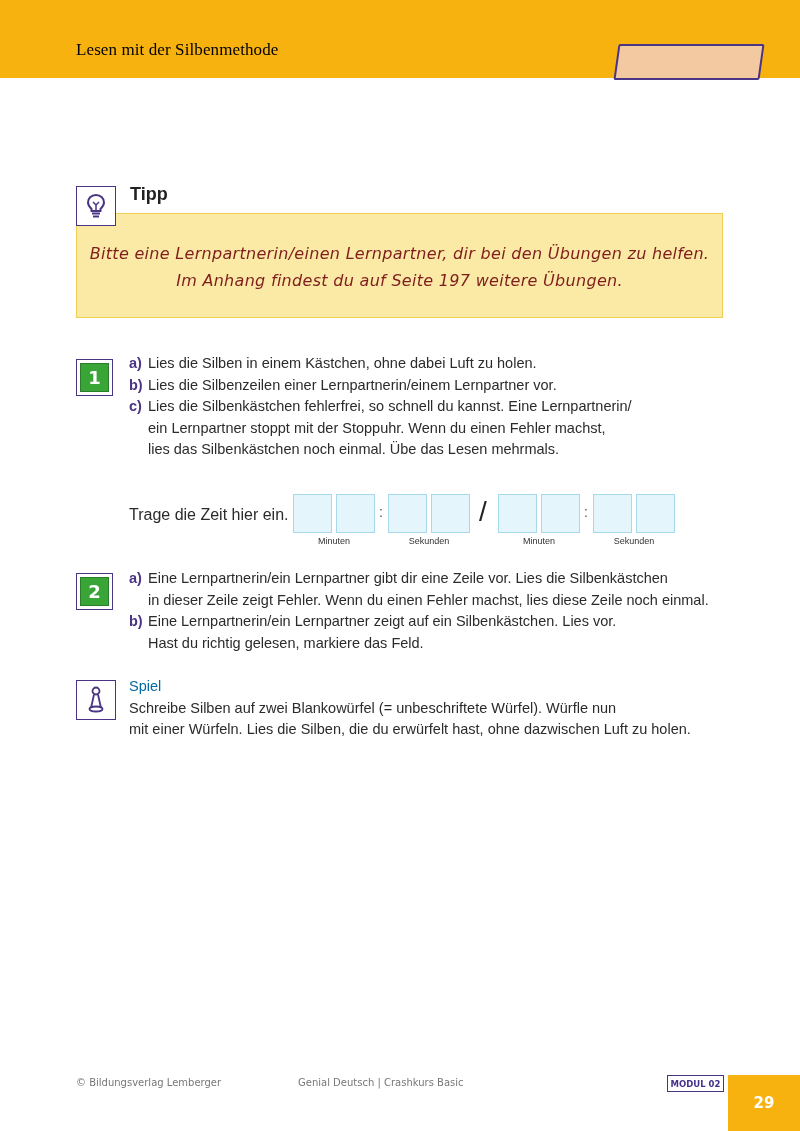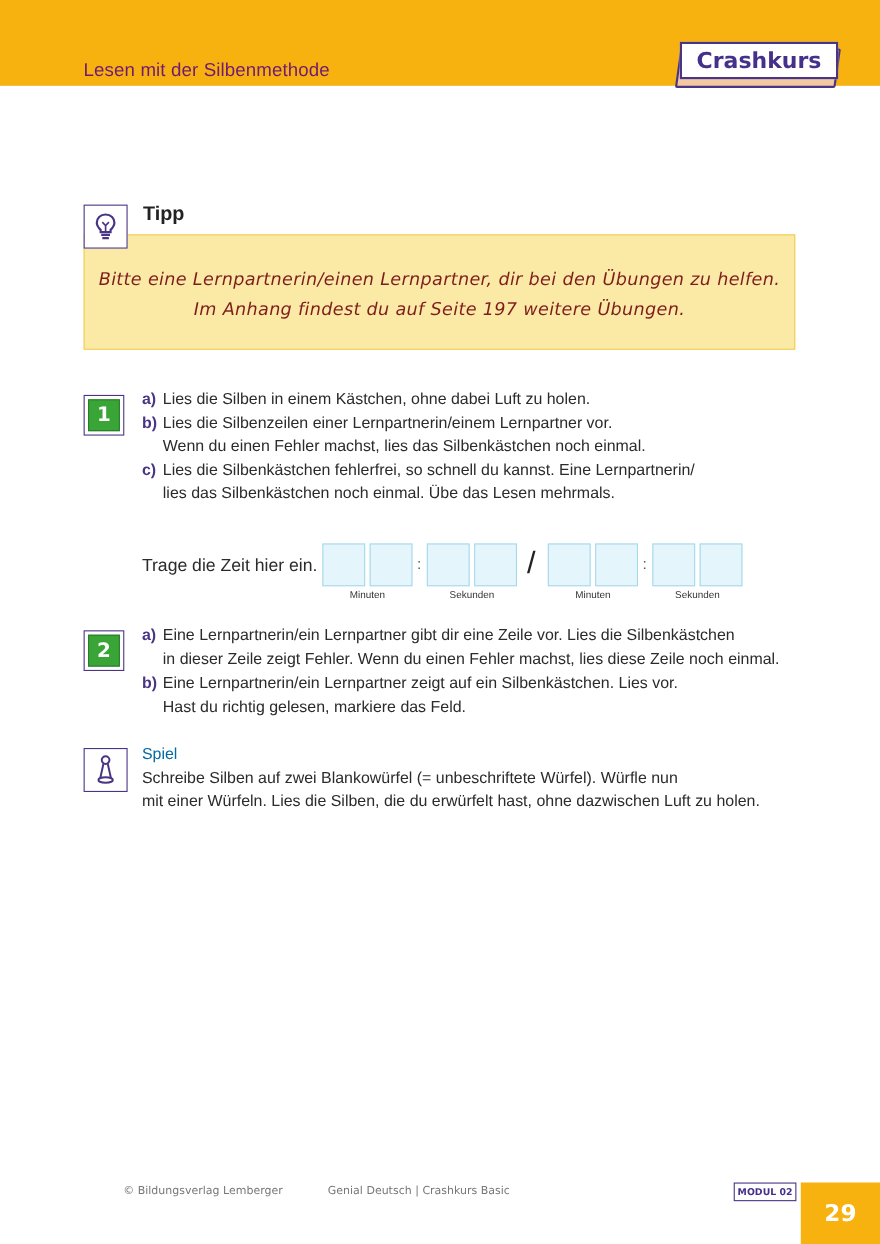--- a/index.html
+++ b/index.html
@@ -4,22 +4,22 @@
   <style>
     * { box-sizing: border-box; margin: 0; padding: 0; }
     html, body { width: 800px; height: 1131px; background: #ffffff; overflow: hidden; }
     body { position: relative; font-family: "Liberation Sans", sans-serif; color: #2b2b2b; }
 
     .header {
       position: absolute; left: 0; top: 0; width: 800px; height: 78px;
       background: #f7b20f;
     }
     .header-title {
-      position: absolute; left: 76px; top: 54px;
-      font-family: Liberation Sans, sans-serif; font-size: 17px; color: #701a75;
+      position: absolute; left: 76px; top: 40px;
+      font-family: Liberation Serif, serif; font-size: 17px; color: #000000;
       letter-spacing: 0.1px;
     }
     .badge-wrap { position: absolute; left: 614px; top: 38px; width: 148px; height: 40px; }
     .badge-shadow {
       position: absolute; left: 2px; top: 6px; width: 146px; height: 36px;
       background: #f2c9a0; border: 2px solid #4a3585; border-radius: 2px;
       transform: skewX(-8deg);
     }
     .badge {
       position: absolute; left: 4px; top: 0; width: 144px; height: 34px;
@@ -74,42 +74,41 @@
     .unit { position: absolute; top: 42px; font-size: 9px; color: #333; width: 80px; text-align: center; }
 
     .spiel-icon-box {
       position: absolute; left: 76px; top: 680px; width: 40px; height: 40px;
       background: #fff; border: 1.5px solid #4a3585;
       display: flex; align-items: center; justify-content: center;
     }
     .spiel { position: absolute; left: 129px; top: 676px; font-size: 14.5px; line-height: 21.5px; color: #2b2b2b; }
     .spiel-title { font-weight: normal; color: #0369a1; }
 
-    .footer-copy { position: absolute; left: 76px; top: 1077px; font-size: 10px; color: #777; font-family: "DejaVu Sans", sans-serif; margin-left: 36px; }
+    .footer-copy { position: absolute; left: 76px; top: 1077px; font-size: 10px; color: #777; font-family: "DejaVu Sans", sans-serif; }
     .footer-book { position: absolute; left: 298px; top: 1077px; font-size: 10px; color: #777; font-family: "DejaVu Sans", sans-serif; }
     .modul {
       position: absolute; left: 667px; top: 1075px; width: 57px; height: 17px;
       border: 1.5px solid #4a3585; background: #fff;
       font-family: "DejaVu Sans", sans-serif; font-weight: bold; font-size: 8.5px; color: #45318a;
       display: flex; align-items: center; justify-content: center;
     }
     .page-num-box {
       position: absolute; left: 728px; top: 1075px; width: 72px; height: 56px;
       background: #f7b20f; display: flex; align-items: center; justify-content: center;
-      font-family: "DejaVu Sans", sans-serif; font-weight: bold; font-size: 21px; color: #ffffff;
+      font-family: "DejaVu Sans", sans-serif; font-weight: bold; font-size: 15px; color: #ffffff;
     }
   </style>
 </head>
 <body>
 
 <div class="header">
   <div class="header-title">Lesen mit der Silbenmethode</div>
   <div class="badge-wrap">
     <div class="badge-shadow"></div>
-    <div class="badge">Crashkurs</div>
   </div>
 </div>
 
 <div class="tipp-icon-box">
   <svg width="22" height="26" viewBox="0 0 22 26">
     <path d="M11 2 C6 2 3 5.5 3 9.5 C3 12.5 5 14.5 6.5 16 L6.5 18 L15.5 18 L15.5 16 C17 14.5 19 12.5 19 9.5 C19 5.5 16 2 11 2 Z" fill="none" stroke="#4a3585" stroke-width="2"></path>
     <path d="M8 9 L11 12 L14 9 M11 12 L11 17" fill="none" stroke="#4a3585" stroke-width="1.5"></path>
     <line x1="7" y1="20.5" x2="15" y2="20.5" stroke="#4a3585" stroke-width="2"></line>
     <line x1="8" y1="23.5" x2="14" y2="23.5" stroke="#4a3585" stroke-width="2"></line>
   </svg>
@@ -129,25 +128,28 @@
   <div class="task-line">
     <span class="task-letter">a)</span>
     <span class="task-text">Lies die Silben in einem Kästchen, ohne dabei Luft zu holen.</span>
   </div>
   <div class="task-line">
     <span class="task-letter">b)</span>
     <span class="task-text">Lies die Silbenzeilen einer Lernpartnerin/einem Lernpartner vor.</span>
   </div>
   <div class="task-line">
     <span class="task-letter"></span>
-    <span class="task-text">Wenn du einen Fehler machst, lies das Silbenkästchen noch einmal.</span>
   </div>
   <div class="task-line">
     <span class="task-letter">c)</span>
     <span class="task-text">Lies die Silbenkästchen fehlerfrei, so schnell du kannst. Eine Lernpartnerin/</span>
+  </div>
+  <div class="task-line">
+    <span class="task-letter"></span>
+    <span class="task-text">ein Lernpartner stoppt mit der Stoppuhr. Wenn du einen Fehler machst,</span>
   </div>
   <div class="task-line">
     <span class="task-letter"></span>
     <span class="task-text">lies das Silbenkästchen noch einmal. Übe das Lesen mehrmals.</span>
   </div>
 </div>
 
 <div class="time-row">
   <div class="time-label">Trage die Zeit hier ein.</div>
   <div class="digit" style="left:164px;"></div>

